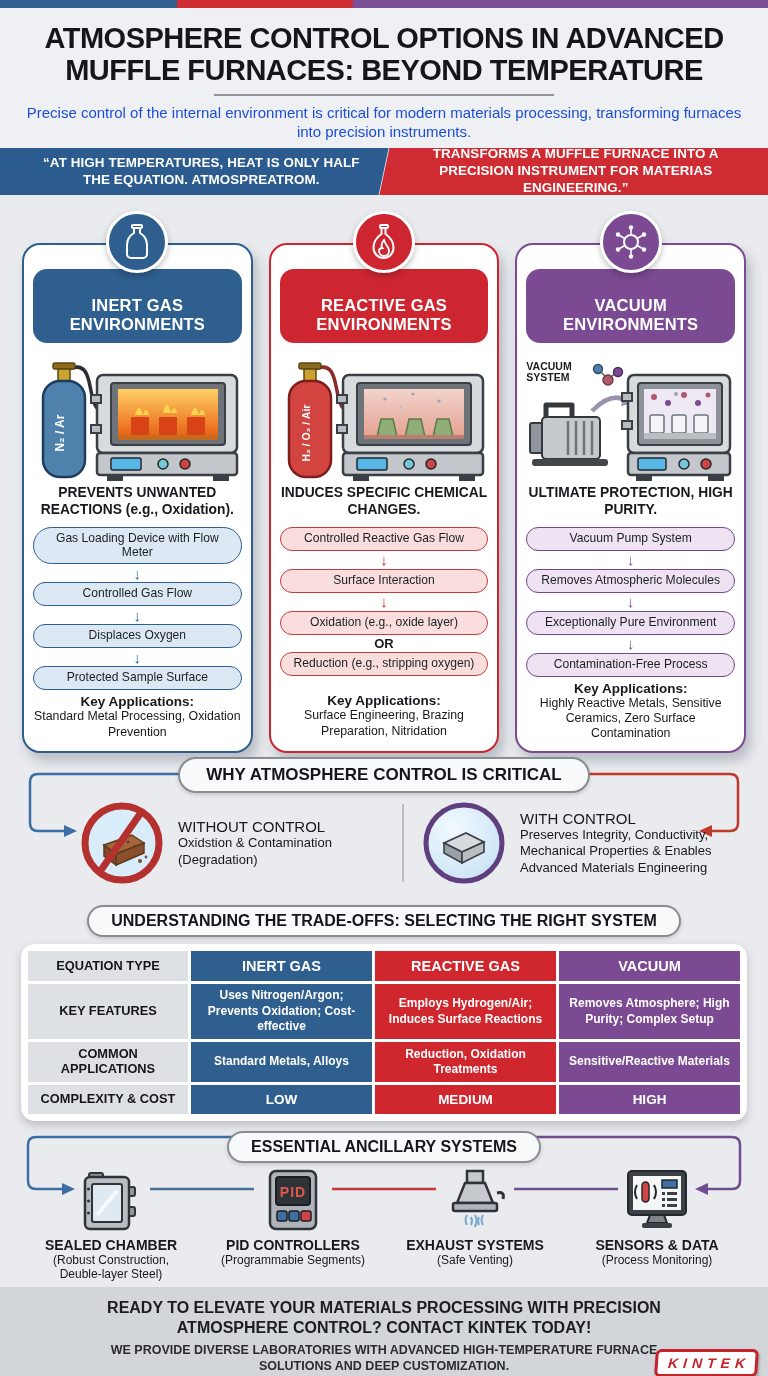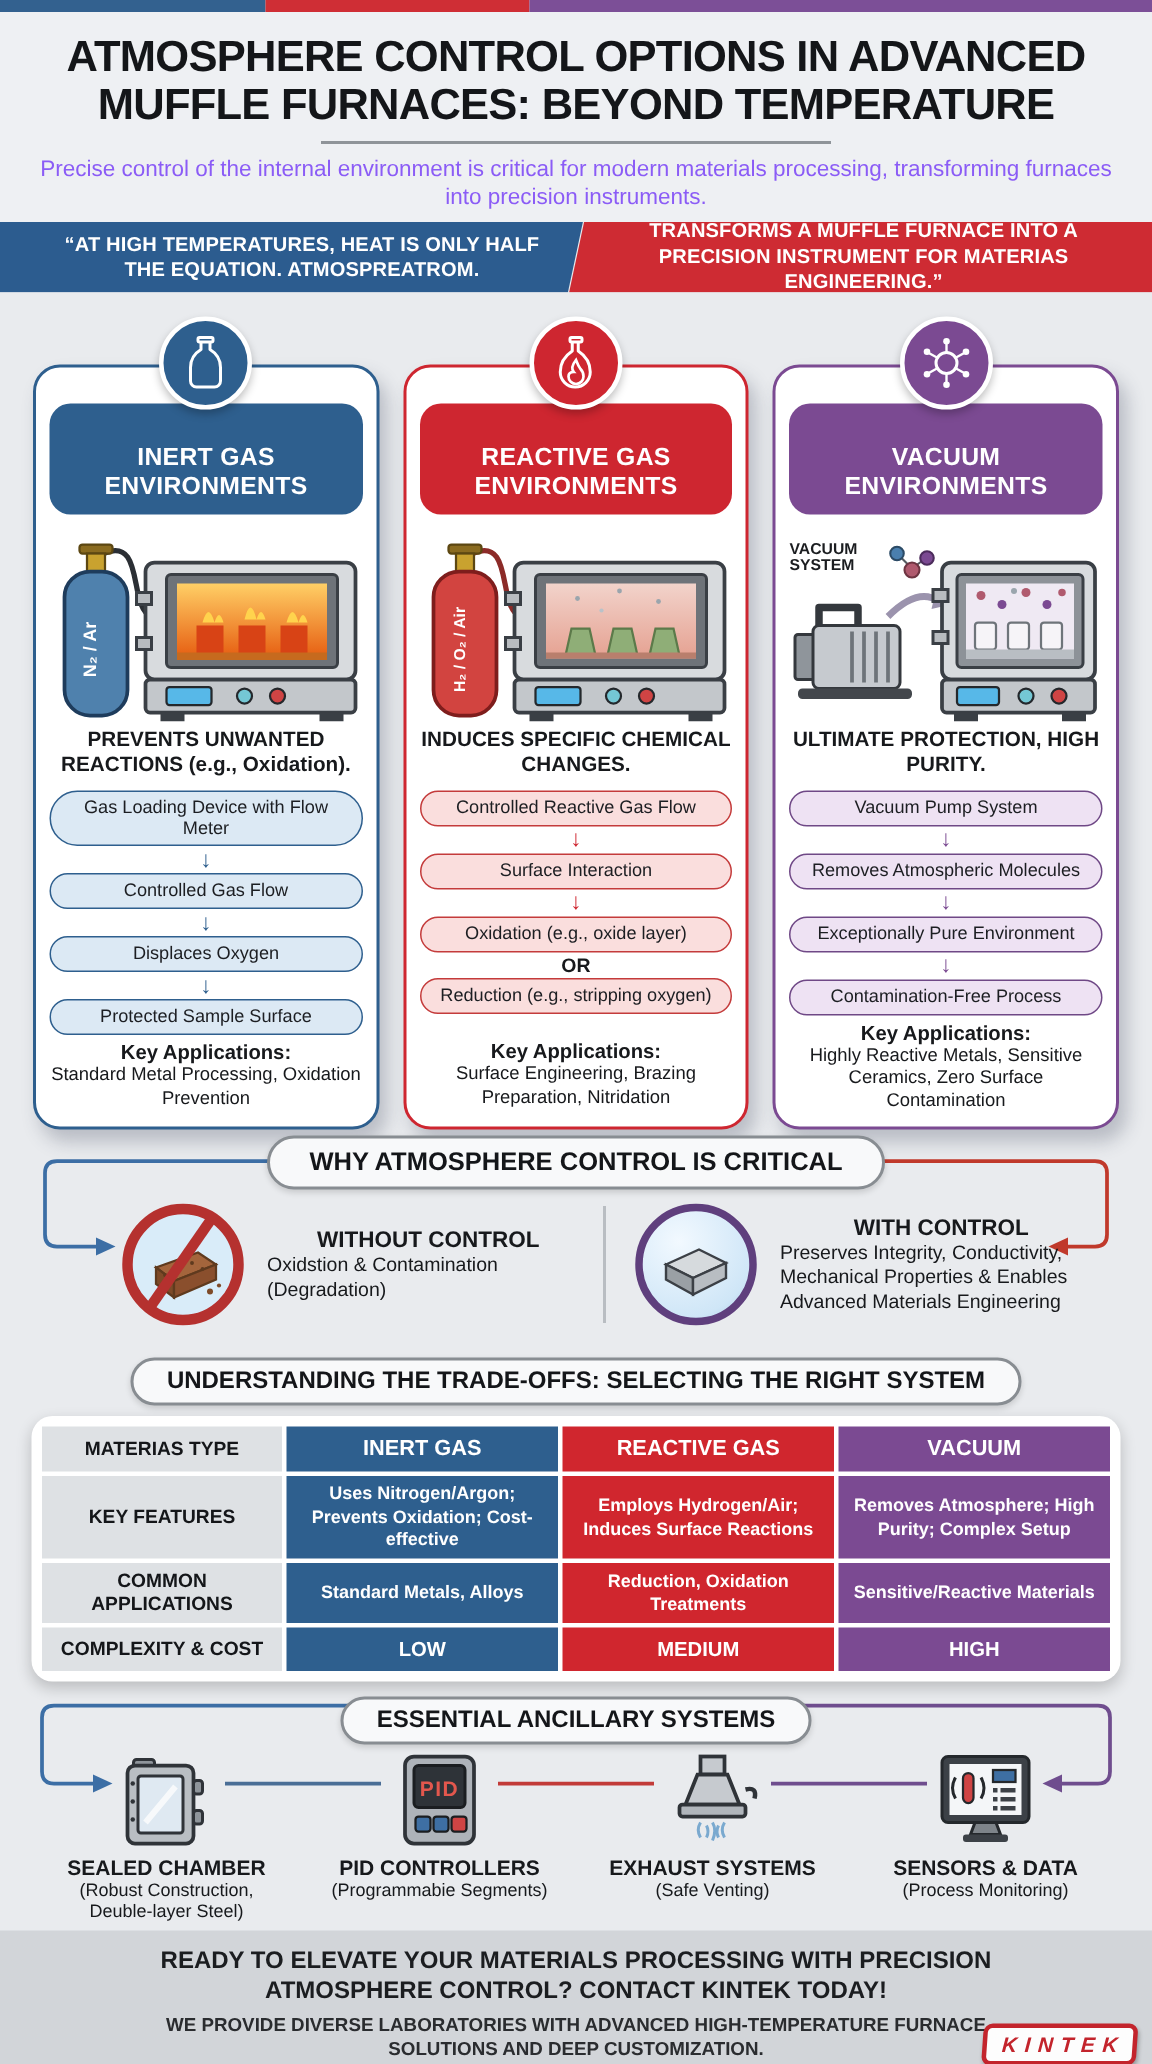--- a/index.html
+++ b/index.html
@@ -13,21 +13,21 @@
   
   .top-strip { height:8px; display:flex; }
   .top-strip .seg1 { width:23%; background:#33618f; }
   .top-strip .seg2 { width:23%; background:#cf2e35; }
   .top-strip .seg3 { width:54%; background:#7c4f97; }
 
   
   .header { height:140px; background:#eef0f3; padding:14px 26px 0; text-align:center; }
   .title { font-size:29px; font-weight:800; line-height:1.12; letter-spacing:-0.5px; color:#141619; }
   .divider { width:340px; height:2px; background:#8f9499; margin:7px auto; }
-  .subtitle { font-size:15px; font-weight:500; color:#8b5cf6; line-height:1.3; }
+  .subtitle { font-size:15px; font-weight:500; color:#1d4ed8; line-height:1.3; }
 
   
   .quote-banner { position:relative; height:47px; }
   .q-left,.q-right { position:absolute; top:0; bottom:0; display:flex; align-items:center; justify-content:center; }
   .q-left  { left:0; width:50.6%; background:#2c5c8f; clip-path:polygon(0 0,100% 0,calc(100% - 10px) 100%,0 100%); padding:0 16px 0 30px; }
   .q-right { right:0; width:50.6%; background:#ce2b33; clip-path:polygon(10px 0,100% 0,100% 100%,0 100%); padding:0 22px 0 26px; }
   .q-text { font-size:13.4px; font-weight:800; color:#fff; line-height:1.25; text-align:center; letter-spacing:.1px; }
 
   
   .cards-wrap { height:558px; padding:10px 22px 0; display:grid; grid-template-columns:repeat(3,1fr); gap:16px; }
@@ -64,21 +64,21 @@
               box-shadow:0 2px 4px rgba(0,0,0,.15); white-space:nowrap; }
 
   
   .why-section { position:relative; height:150px; padding-top:4px; }
   .why-connectors { position:absolute; inset:0; width:768px; height:150px; z-index:1; }
   .why-row { position:relative; z-index:2; display:flex; margin-top:8px; padding:0 24px; align-items:center; }
   .why-half { flex:1; display:flex; align-items:center; gap:14px; }
   .why-half.left { padding-left:56px; }
   .why-half.right { padding-left:18px; }
   .why-divider { width:2px; height:78px; background:#b9bdc2; }
-  .wt-title { font-weight:700; font-size:15px;text-align:center; }
+  .wt-title { font-weight:400; font-size:15px; }
   .wt-desc { font-size:13px; font-weight:500; line-height:1.25; max-width:215px; }
 
   
   .tradeoffs { height:212px; padding-top:2px; }
   .sec-pill.small { font-size:16px; padding:5px 22px; }
   .table-card { width:726px; margin:7px auto 0; background:#fff; border-radius:14px; padding:7px;
                 box-shadow:0 4px 10px rgba(0,0,0,.2); }
   .tgrid { display:grid; grid-template-columns:160px 1fr 1fr 1fr; grid-template-rows:30px 55px 40px 29px; gap:3px; }
   .tcell { display:flex; align-items:center; justify-content:center; text-align:center; padding:2px 8px; }
   .tlabel { background:#dee1e4; color:#141619; font-weight:800; font-size:12.8px; line-height:1.15; }
@@ -386,21 +386,21 @@
         <div class="wt-desc">Preserves Integrity, Conductivity, Mechanical Properties &amp; Enables Advanced Materials Engineering</div>
       </div>
     </div>
   </div>
 </div>
 
 <div class="tradeoffs">
   <div class="sec-pill small">UNDERSTANDING THE TRADE-OFFS: SELECTING THE RIGHT SYSTEM</div>
   <div class="table-card">
     <div class="tgrid">
-      <div class="tcell tlabel">MATERIAS TYPE</div>
+      <div class="tcell tlabel">EQUATION TYPE</div>
       <div class="tcell tblue thead">INERT GAS</div>
       <div class="tcell tred thead">REACTIVE GAS</div>
       <div class="tcell tpurple thead">VACUUM</div>
 
       <div class="tcell tlabel">KEY FEATURES</div>
       <div class="tcell tblue tdata">Uses Nitrogen/Argon; Prevents Oxidation; Cost-effective</div>
       <div class="tcell tred tdata">Employs Hydrogen/Air; Induces Surface Reactions</div>
       <div class="tcell tpurple tdata">Removes Atmosphere; High Purity; Complex Setup</div>
 
       <div class="tcell tlabel">COMMON APPLICATIONS</div>

